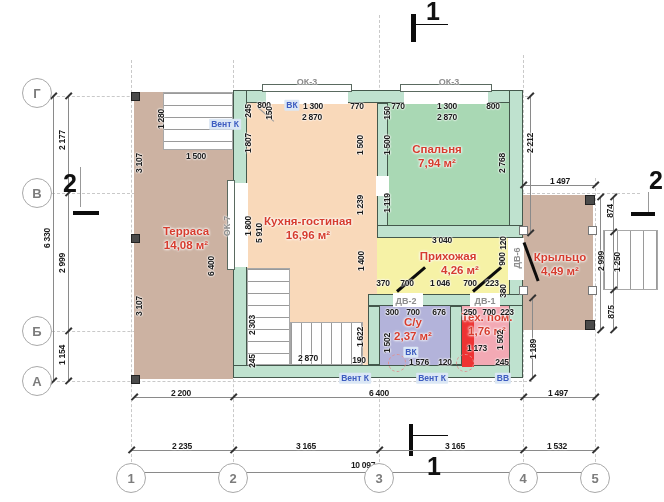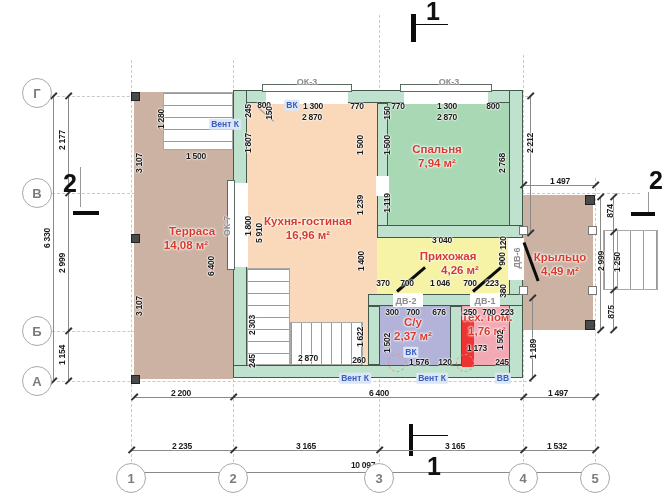--- a/index.html
+++ b/index.html
@@ -145,21 +145,21 @@
       <div class="tick" style="left: 595.5px; top: 196px;"></div>
       <div class="tick" style="left: 595.5px; top: 329px;"></div>
       <div class="tick" style="left: 518.5px; top: 184px;"></div>
       <div class="tick" style="left: 590.5px; top: 184px;"></div>
       <div class="tick" style="left: 525.5px; top: 95px;"></div>
       <div class="tick" style="left: 525.5px; top: 232px;"></div>
       <div class="tick" style="left: 527.5px; top: 297px;"></div>
       <div class="tick" style="left: 527.5px; top: 377px;"></div>
     </div>
   <div id="layer-text" class="abs">
-      <div class="lbl room-name" style="left: 192px; top: 232px;">Терраса</div>
+      <div class="lbl room-name" style="left: 186px; top: 232px;">Терраса</div>
       <div class="lbl room-area" style="left: 186px; top: 246px;">14,08 м²</div>
       <div class="lbl room-name" style="left: 308px; top: 222px;">Кухня-гостиная</div>
       <div class="lbl room-area" style="left: 308px; top: 236px;">16,96 м²</div>
       <div class="lbl room-name" style="left: 437px; top: 150px;">Спальня</div>
       <div class="lbl room-area" style="left: 437px; top: 164px;">7,94 м²</div>
       <div class="lbl room-name" style="left: 436px; top: 257px; margin-left: 12px;">Прихожая</div>
       <div class="lbl room-area" style="left: 460px; top: 271px; text-align: center;">4,26 м²</div>
       <div class="lbl room-name" style="left: 560px; top: 258px;">Крыльцо</div>
       <div class="lbl room-area" style="left: 560px; top: 272px;">4,49 м²</div>
       <div class="lbl room-name" style="left: 413px; top: 323px;">С/у</div>
@@ -175,21 +175,21 @@
       <div class="lbl dim rot" style="left: 248px; top: 143px;">1 807</div>
       <div class="lbl dim rot" style="left: 248px; top: 226px;">1 800</div>
       <div class="lbl dim rot" style="left: 259px; top: 233px;">5 910</div>
       <div class="lbl dim rot" style="left: 360px; top: 145px;">1 500</div>
       <div class="lbl dim rot" style="left: 360px; top: 205px;">1 239</div>
       <div class="lbl dim rot" style="left: 361px; top: 261px;">1 400</div>
       <div class="lbl dim rot" style="left: 360px; top: 337px;">1 622</div>
       <div class="lbl dim rot" style="left: 252px; top: 325px;">2 303</div>
       <div class="lbl dim rot" style="left: 252px; top: 361px;">245</div>
       <div class="lbl dim" style="left: 308px; top: 358px;">2 870</div>
-      <div class="lbl dim" style="left: 359px; top: 360px;">260</div>
+      <div class="lbl dim" style="left: 359px; top: 360px;">190</div>
       <div class="lbl dim" style="left: 398px; top: 106px;">770</div>
       <div class="lbl dim" style="left: 447px; top: 106px;">1 300</div>
       <div class="lbl dim" style="left: 493px; top: 106px;">800</div>
       <div class="lbl dim" style="left: 447px; top: 117px;">2 870</div>
       <div class="lbl dim rot" style="left: 387px; top: 113px;">150</div>
       <div class="lbl dim rot" style="left: 387px; top: 145px;">1 500</div>
       <div class="lbl dim rot" style="left: 387px; top: 203px;">1 119</div>
       <div class="lbl dim rot" style="left: 502px; top: 163px;">2 768</div>
       <div class="lbl dim rot" style="left: 530px; top: 143px;">2 212</div>
       <div class="lbl dim" style="left: 442px; top: 240px;">3 040</div>

